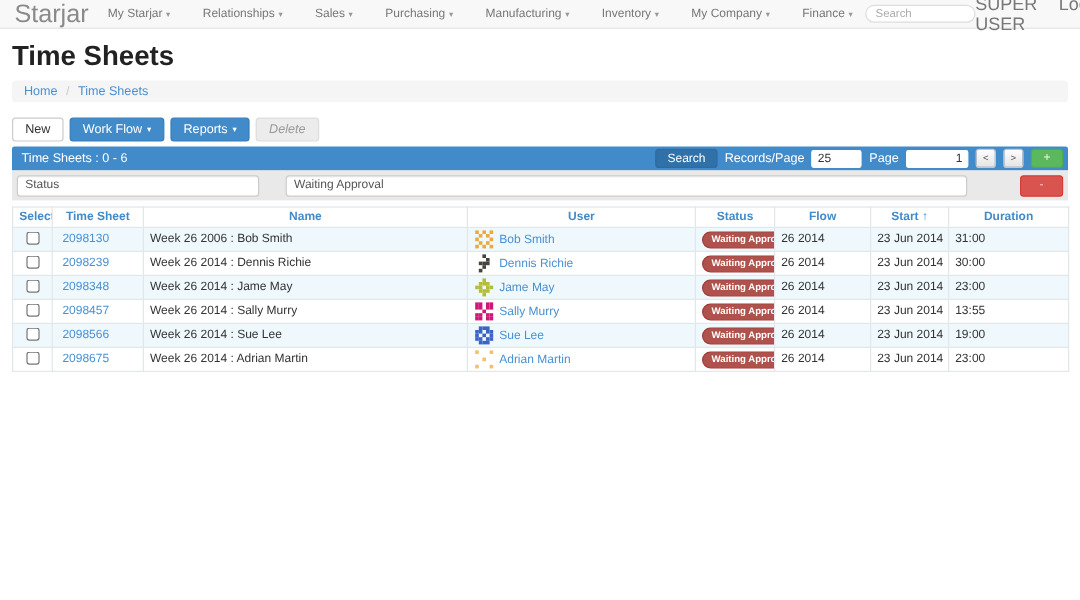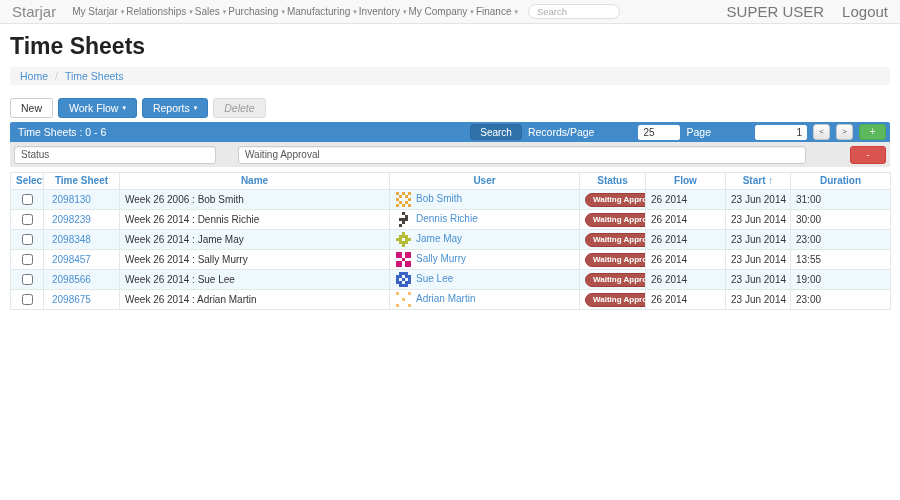--- a/index.html
+++ b/index.html
@@ -2,22 +2,22 @@
 <html style="--primary: #428bca; --primary-dark: #3071a9; --success: #5cb85c; --danger: #d9534f; --badge: #b0524c; --link: #4a90d2; --row-alt: #eff8fc;"><head>
 <meta charset="utf-8">
 <style>
   * { margin:0; padding:0; box-sizing:border-box; }
   html,body { width:900px; height:500px; background:#fff; overflow:hidden;
     font-family:"Liberation Sans", sans-serif; font-size:11px; color:#333; }
 
   
   .navbar { height:24px; background:#f8f8f8; border-bottom:1px solid #e4e4e4;
     display:flex; align-items:center; padding:0 12px; }
-  .brand { font-size:15px; color:#8a8a8a; text-decoration:none; margin-right:16px; }
-  .nav-items { display:flex; align-items:center; gap:2px; }
+  .brand { font-size:21px; color:#8a8a8a; text-decoration:none; margin-right:16px; }
+  .nav-items { display:flex; align-items:center; gap:27px; }
   .nav-item { color:#777; text-decoration:none; font-size:10px; white-space:nowrap; display:inline-flex; align-items:center; gap:3px; }
   .nav-item .caret { font-size:7px; color:#999; }
   .nav-search { margin-left:10px; width:92px; height:15px; border:1px solid #ddd; border-radius:9px;
     padding:0 8px; font-size:9.5px; color:#777; background:#fff; outline:none; }
   .nav-search::placeholder { color:#aaa; }
   .nav-right { margin-left:auto; display:flex; gap:18px; }
   .nav-right a { color:#777; text-decoration:none; font-size:15px; }
 
   
   h1 { font-size:23px; font-weight:bold; color:#222; margin:9px 10px 7px; }
@@ -34,21 +34,21 @@
   .btn-primary .caret { font-size:7px; }
   .btn-disabled { background:#ececec; border-color:#ddd; color:#9b9b9b; font-style:italic; }
 
   
   .list-bar { margin:0 10px; background:var(--primary); border-radius:2px 2px 0 0; height:20px;
     display:flex; align-items:center; justify-content:space-between; padding:0 4px 0 8px; color:#fff; font-size:10.5px; }
   .pager { display:flex; align-items:center; gap:6px; }
   .btn-search { font-family:inherit; font-size:10px; color:#fff; background:var(--primary-dark);
     border:1px solid #2d6ca2; border-radius:3px; padding:1px 9px; height:16px; cursor:pointer; }
   .pager input { height:15px; border:1px solid #fff; border-radius:2px; font-family:inherit;
-    font-size:10px; padding:0 4px; outline:none; color:#333;margin-left:38px; }
+    font-size:10px; padding:0 4px; outline:none; color:#333; }
   .rpp-input { width:42px; }
   .page-input { width:52px; text-align:right; }
   .btn-pg { width:17px; height:16px; border:1px solid #c6c6c6; border-radius:3px; cursor:pointer;
     background:linear-gradient(#fdfdfd,#e4e4e4); color:#555; font-size:8px; line-height:1; }
   .btn-add { width:27px; height:16px; border:1px solid #4cae4c; border-radius:3px; cursor:pointer;
     background:var(--success); color:#eaf6ea; font-size:10px; line-height:1; }
 
   
   .filter-row { margin:0 10px 5px; background:#e9e9e9; padding:3px 4px; height:25px;
     display:flex; align-items:center; }

